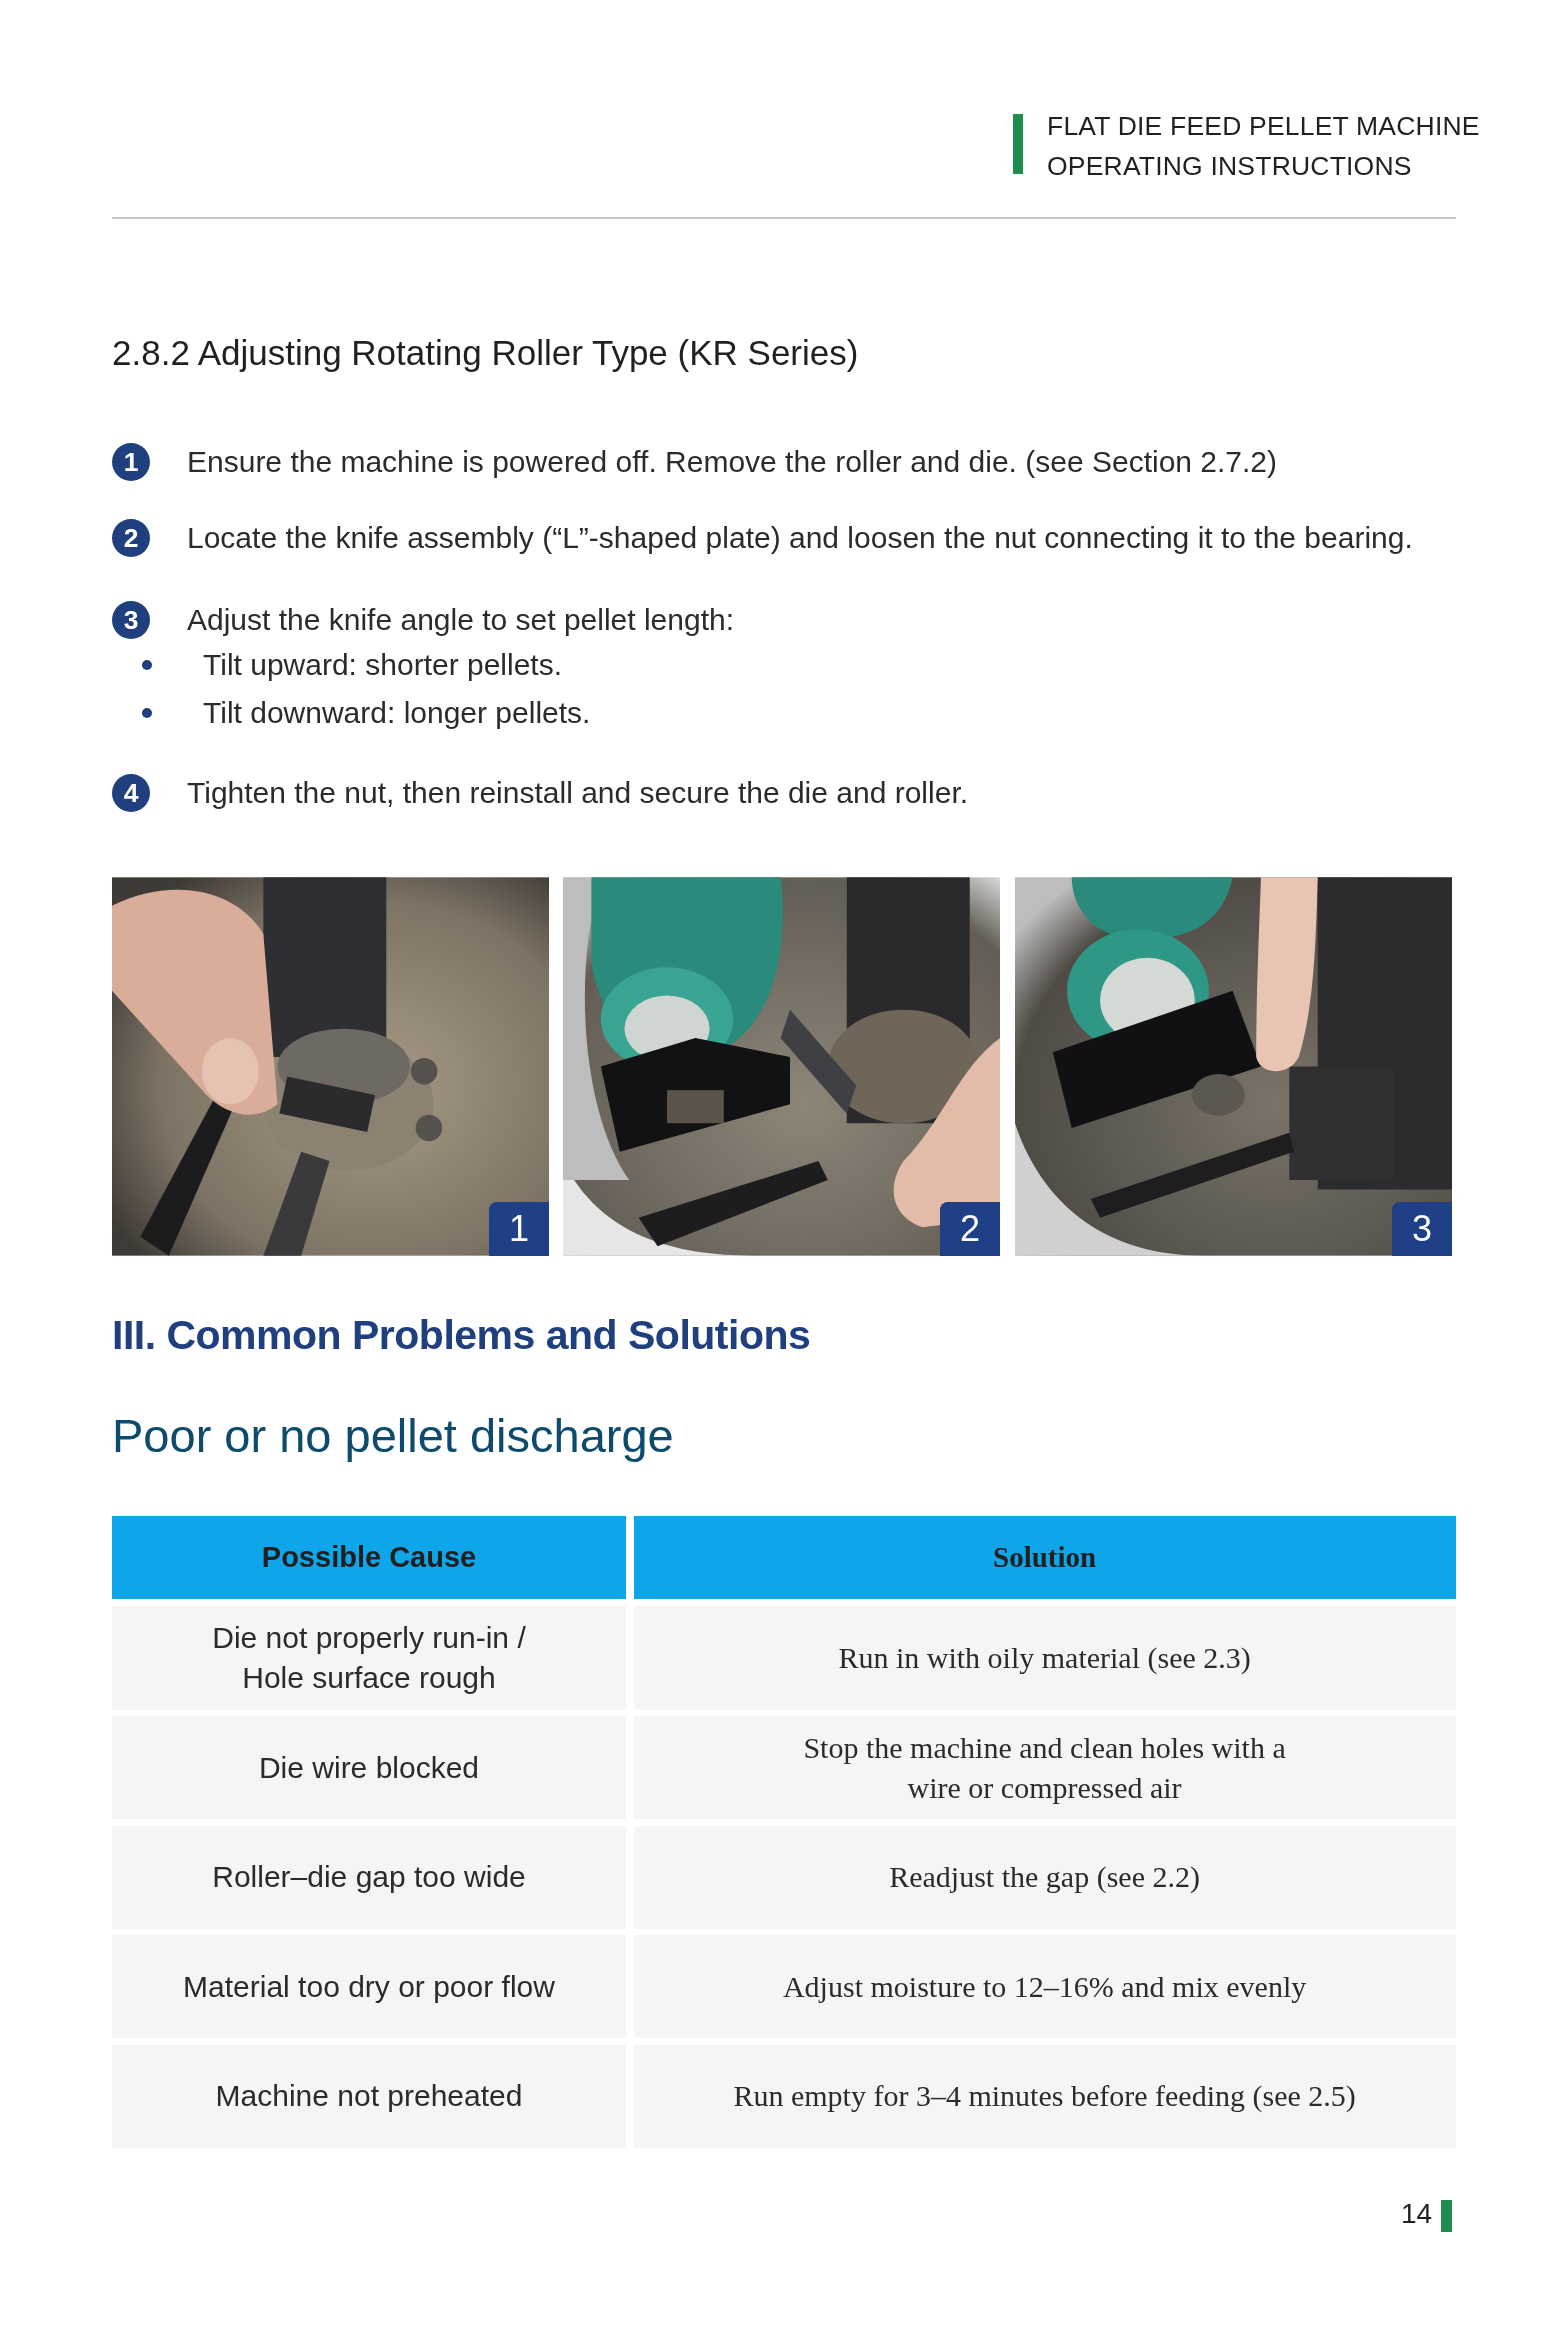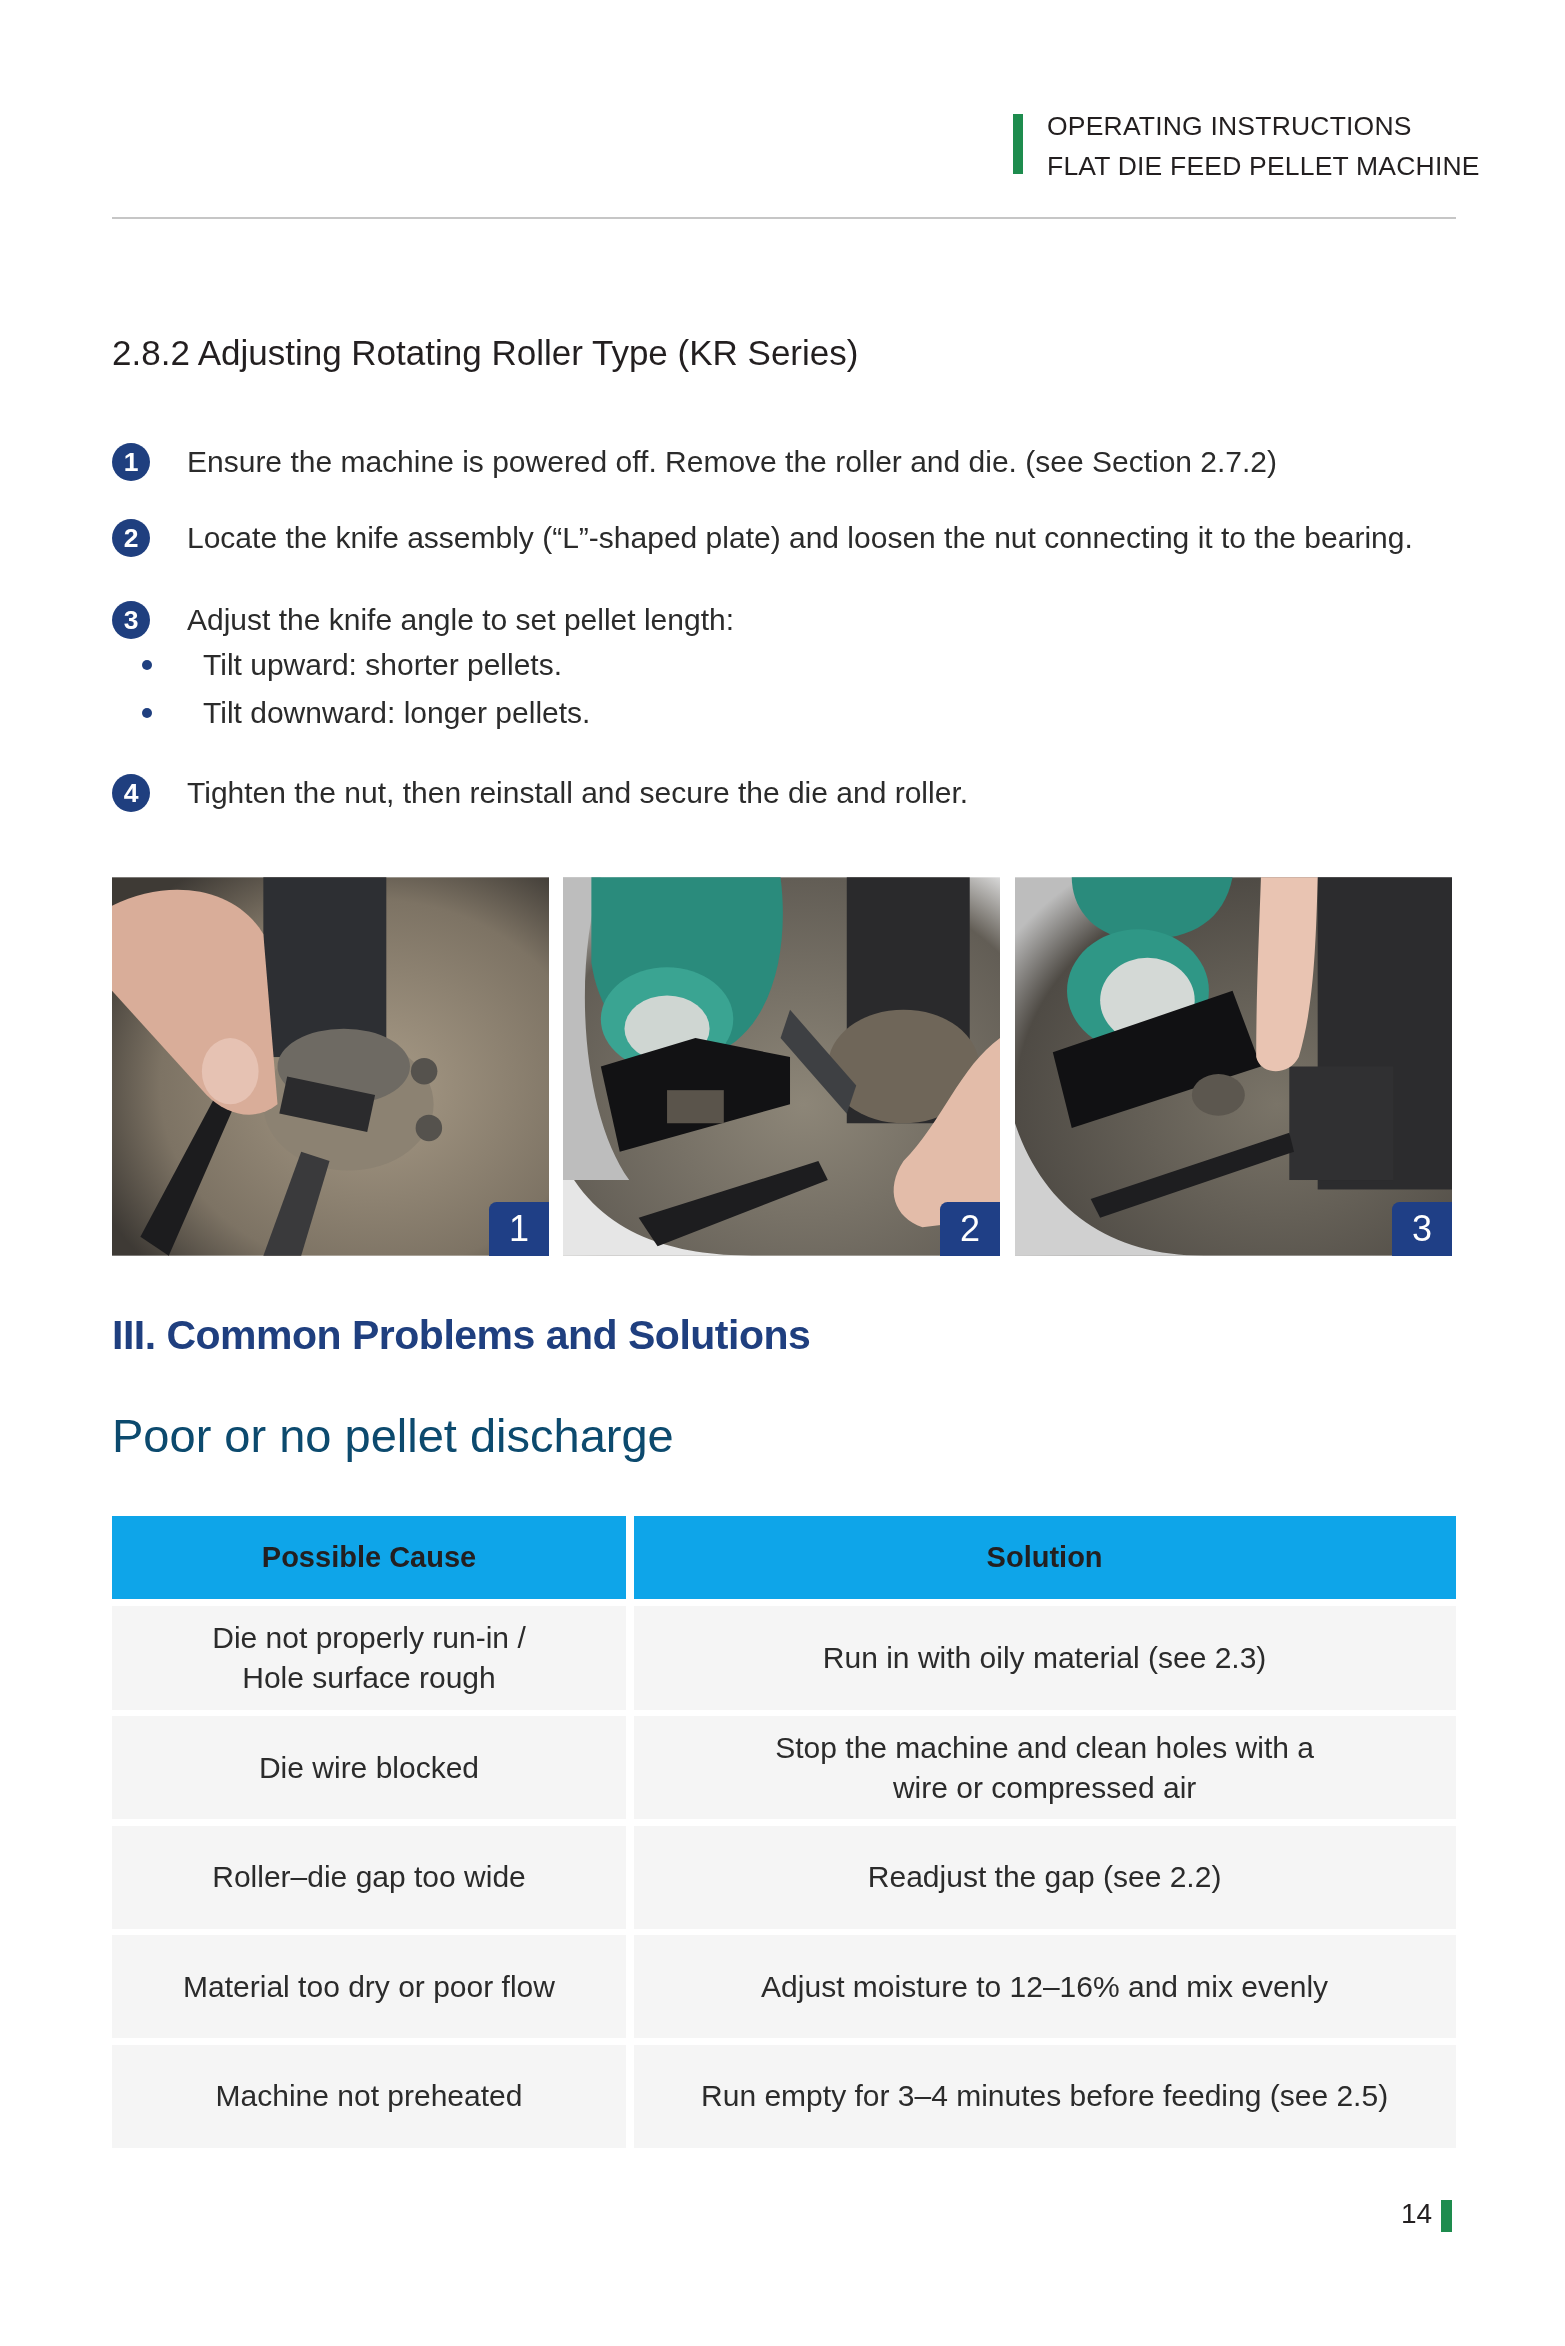--- a/index.html
+++ b/index.html
@@ -27,37 +27,37 @@
   .photo .badge { position: absolute; right: 0; bottom: 0; width: 60px; height: 54px; background: #1f3f86;
                   border-top-left-radius: 7.6px; color: #fff; font-size: 36px; display: flex;
                   align-items: center; justify-content: center; }
 
   .h1 { position: absolute; left: 112px; top: 1312px; font-size: 41px; font-weight: bold; color: #1f3f7f; letter-spacing: -0.5px; }
   .h2 { position: absolute; left: 112px; top: 1408px; font-size: 47px; font-weight: 500; color: #0c4a6e; }
 
   .tbl { position: absolute; left: 112px; top: 1516px; width: 1344px; }
   .tr { display: flex; margin-bottom: 6.6px; }
   .tc1 { width: 514px; margin-right: 7.6px; }
-  .tc2 { width: 822px; }
+  .tc2 { width: 822px; font-family: Liberation Serif, serif; }
   .th { height: 83px; background: #0ea5e9; display: flex; align-items: center; justify-content: center;
         font-size: 29px; font-weight: bold; color: #231f20; }
   .td { height: 103px; background: #f5f5f5; display: flex; align-items: center; justify-content: center;
         text-align: center; font-size: 30px; color: #2b2b2b; line-height: 40px; white-space: pre-line; }
   .tr.r1 .td { height: 104px; }
 
   .page-num { position: absolute; left: 1401px; top: 2198px; font-size: 28px; color: #231f20; }
   .page-bar { position: absolute; left: 1441px; top: 2200px; width: 11.4px; height: 32px; background: #1e8c4e; }
 </style>
 </head>
 <body>
 
 <div class="header-bar"></div>
 <div class="header-text">
+  <div>FLAT DIE FEED PELLET MACHINE</div>
   <div>OPERATING INSTRUCTIONS</div>
-  <div>FLAT DIE FEED PELLET MACHINE</div>
 </div>
 <div class="header-rule"></div>
 
 <div class="sub-heading">2.8.2 Adjusting Rotating Roller Type (KR Series)</div>
 
 <div class="step" style="top:443px">
   <div class="num">1</div>
   <div class="txt">Ensure the machine is powered off. Remove the roller and die. (see Section 2.7.2)</div>
 </div>
 <div class="step" style="top:519px">

